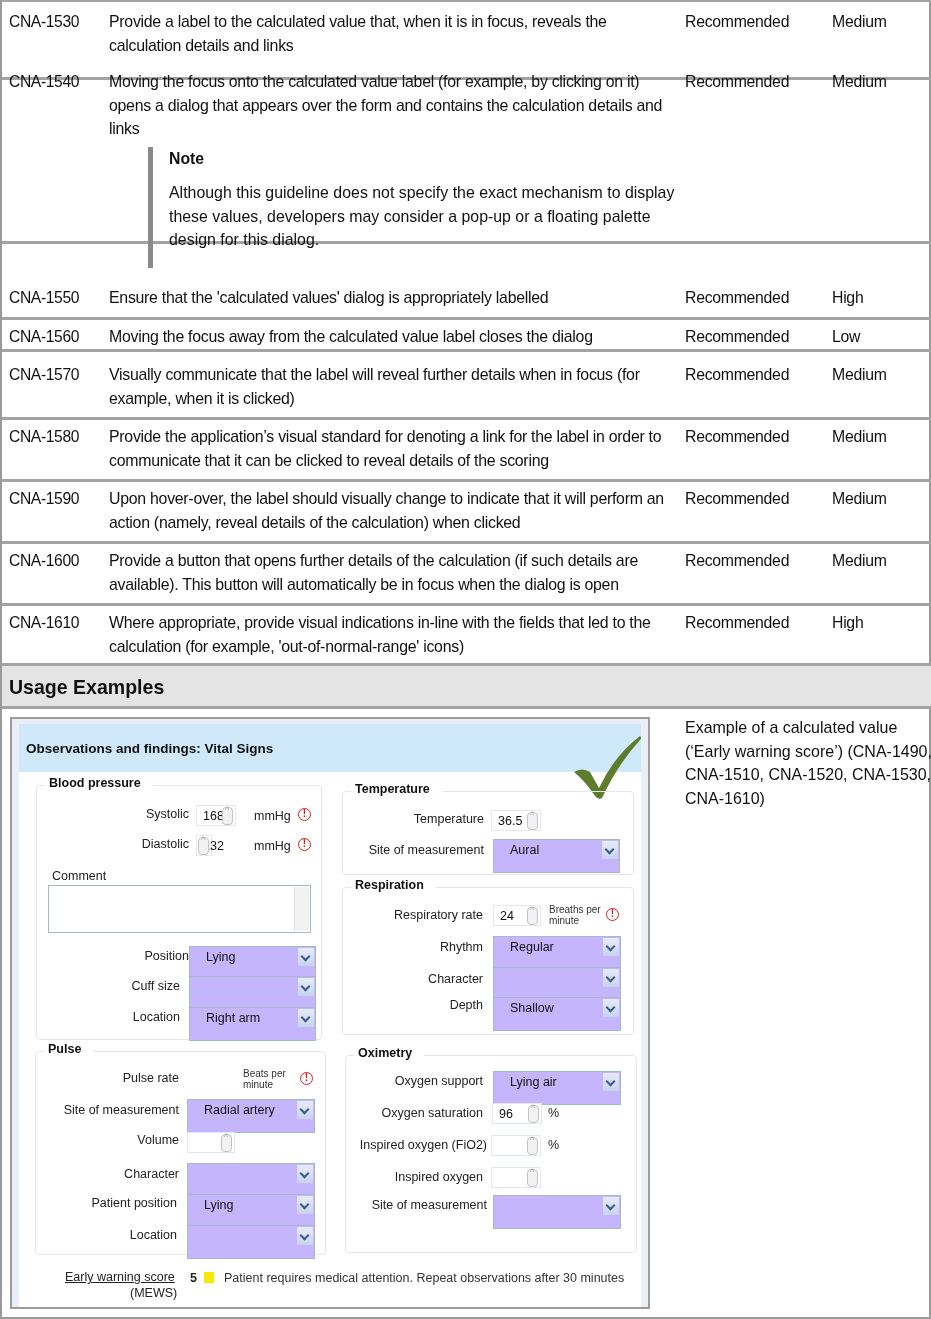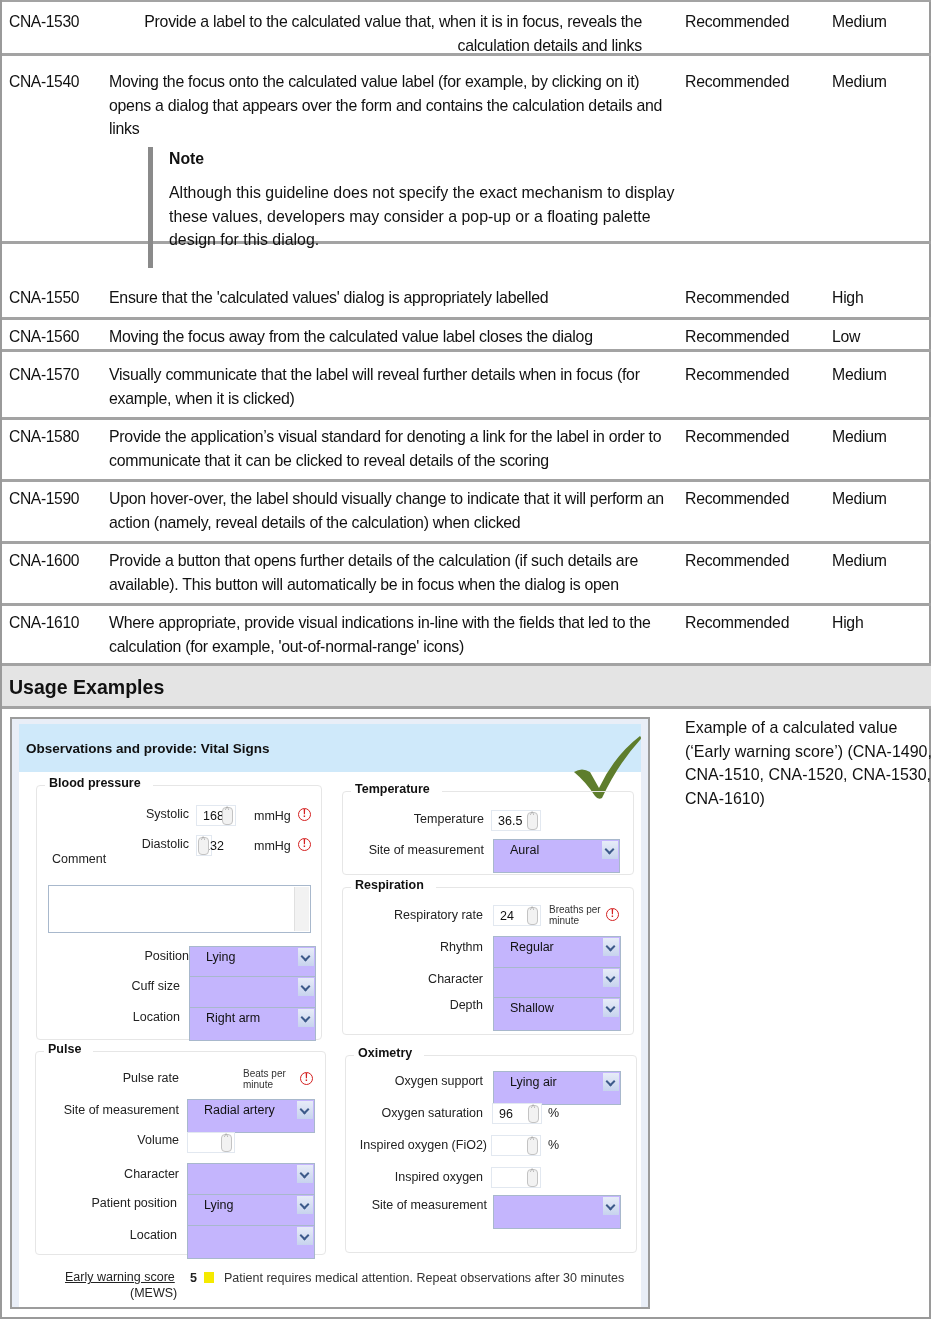--- a/index.html
+++ b/index.html
@@ -42,21 +42,21 @@
   .ews-sub { position: absolute; font-size: 12.5px; color: #222; }
   .ews-val { position: absolute; font-size: 12.5px; font-weight: bold; color: #222; }
   .ews-swatch { position: absolute; width: 10px; height: 11px; }
   .ews-msg { position: absolute; font-size: 12.5px; color: #333; white-space: nowrap; }
 </style>
 </head>
 <body>
 
 <div class="doc">
 
-  <div class="row" style="top:0;height:56px;border-top:2px solid #a3a3a3;text-align:right;">
+  <div class="row" style="top:0;height:80px;border-top:2px solid #a3a3a3;">
     <span class="id" style="top:10px">CNA-1530</span>
     <div class="desc" style="top:8px">
       <div>Provide a label to the calculated value that, when it is in focus, reveals the</div>
       <div>calculation details and links</div>
     </div>
     <span class="type" style="top:10px">Recommended</span>
     <span class="prio" style="top:10px">Medium</span>
   </div>
 
   <div class="row" style="top:64px;height:180px;">
@@ -153,40 +153,40 @@
   <div class="caption">
     <div>Example of a calculated value</div>
     <div>(‘Early warning score’) (CNA-1490,</div>
     <div>CNA-1510, CNA-1520, CNA-1530,</div>
     <div>CNA-1610)</div>
   </div>
 
   <div class="shot">
     <div class="panel">
       <div class="panel-hdr">
-        <span>Observations and provide: Vital Signs</span>
+        <span>Observations and findings: Vital Signs</span>
       </div>
       <svg class="check" width="70" height="66" viewBox="0 0 70 66">
         <path d="M2 38 Q10 33 18 38 L27 54 Q42 22 68 2 Q70 4 68 6 Q46 30 30 64 Q26 66 23 62 Q14 48 2 38 Z" fill="#5e7d2c"></path>
       </svg>
 
       <div class="fs" style="left:17px;top:61px;width:286px;height:255px;">
         <span class="fs-legend">Blood pressure</span>
       </div>
       <span class="lbl" style="left:90px;top:83px;width:80px;">Systolic</span>
       <div class="spin" style="left:177px;top:81px;width:40px;"><span>168</span><span class="arrows"></span></div>
       <span class="unit" style="left:235px;top:85px;">mmHg</span>
       <span class="warn" style="left:279px;top:84px;">!</span>
 
       <span class="lbl" style="left:90px;top:113px;width:80px;">Diastolic</span>
       <div class="spin" style="left:177px;top:111px;width:16px;"><span>132</span><span class="arrows"></span></div>
       <span class="unit" style="left:235px;top:115px;">mmHg</span>
       <span class="warn" style="left:279px;top:114px;">!</span>
 
-      <span class="lbl" style="left:33px;top:128px;text-align:left;">Comment</span>
+      <span class="lbl" style="left:33px;top:145px;text-align:left;">Comment</span>
       <div class="textarea" style="left:29px;top:161px;width:263px;height:48px;">
           <span class="sb"></span>
         </div>
 
       <span class="lbl" style="left:90px;top:225px;width:80px;">Position</span>
       <div class="sel" style="left:170px;top:222px;width:127px;"><span>Lying</span><span class="dd"></span></div>
 
       <span class="lbl" style="left:90px;top:255px;width:71px;">Cuff size</span>
       <div class="sel" style="left:170px;top:252px;width:127px;"><span></span><span class="dd"></span></div>
 

